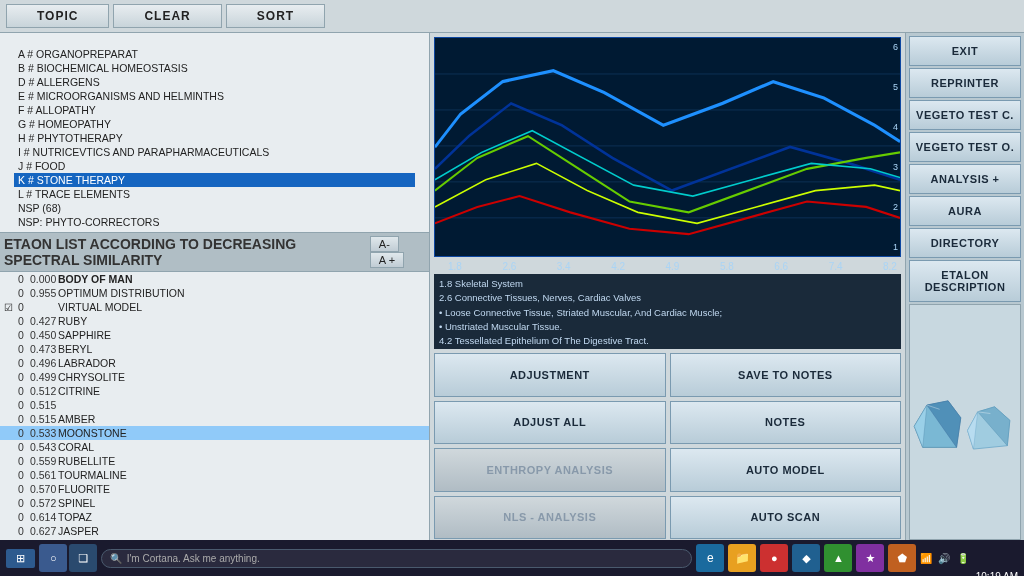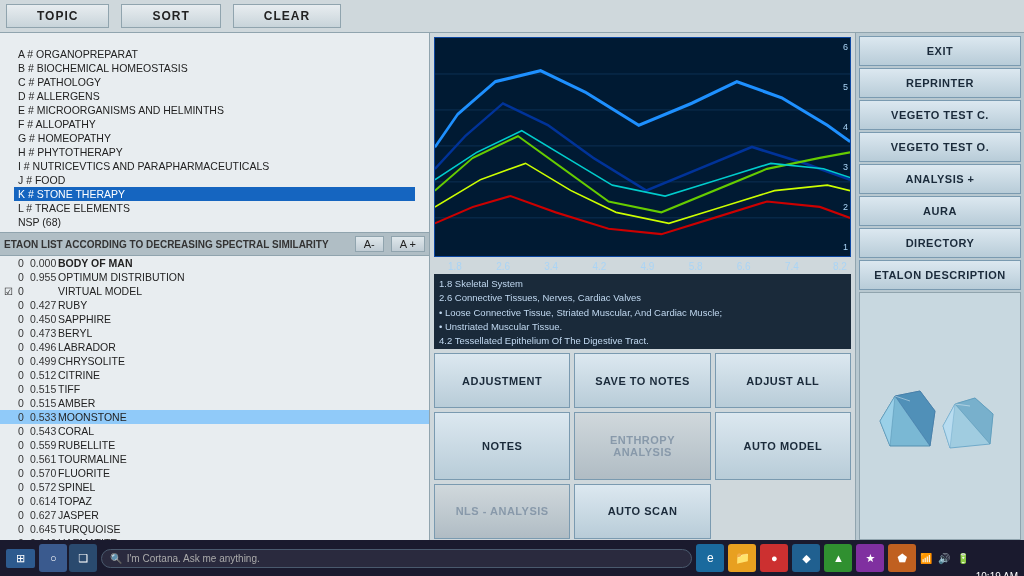--- a/index.html
+++ b/index.html
@@ -8,21 +8,21 @@
       height: 576px;
       background: #b0bec5;
       font-family: Arial, sans-serif;
       font-size: 11px;
       overflow: hidden;
     }
 
     
     .top-toolbar {
       display: flex;
-      gap: 12px;
+      gap: 4px;
       padding: 4px 6px;
       background: #cfd8dc;
       border-bottom: 1px solid #90a4ae;
     }
     .toolbar-btn {
       background: linear-gradient(to bottom, #e8edf0, #c8d4da);
       border: 1px solid #90a4ae;
       padding: 4px 30px;
       font-size: 12px;
       font-weight: bold;
@@ -67,21 +67,21 @@
 
     .etaon-header {
       display: flex;
       align-items: center;
       justify-content: space-between;
       padding: 3px 4px;
       background: #b0bec5;
       border-bottom: 1px solid #90a4ae;
     }
     .etaon-label {
-      font-size: 10px;
+      font-size: 14px;
       color: #333;
       font-weight: bold;
     }
     .az-btn {
       background: linear-gradient(to bottom, #e0e8ec, #c0ccd4);
       border: 1px solid #90a4ae;
       padding: 1px 8px;
       font-size: 11px;
       cursor: pointer;
       color: #222;
@@ -158,21 +158,21 @@
       font-size: 9.5px;
       padding: 3px 5px;
       margin: 0 4px;
       height: 75px;
       overflow: hidden;
       line-height: 1.5;
     }
 
     .center-buttons {
       display: grid;
-      grid-template-columns: 1fr 1fr 1fr;
+      grid-template-columns: 1fr 1fr;
       gap: 4px;
       padding: 4px;
       flex: 1;
     }
     .center-btn {
       background: linear-gradient(to bottom, #dce8f0, #b8ccd8);
       border: 1px solid #7a9ab0;
       padding: 6px 4px;
       font-size: 11px;
       font-weight: bold;
@@ -182,21 +182,21 @@
       text-align: center;
     }
     .center-btn.disabled {
       color: #8899aa;
       background: linear-gradient(to bottom, #d0d8dc, #b0bcc4);
       cursor: default;
     }
 
     
     .right-panel {
-      width: 169px;
+      width: 119px;
       display: flex;
       flex-direction: column;
       gap: 2px;
       padding: 3px;
       background: #b8c8d0;
       border-left: 1px solid #90a4ae;
     }
     .right-btn {
       background: linear-gradient(to bottom, #dce8f0, #b8ccd8);
       border: 1px solid #7a9ab0;
@@ -284,32 +284,31 @@
       color: white;
       font-size: 10px;
       margin-top: 47px;
     }
   </style>
 </head>
 <body>
 
 <div class="top-toolbar">
   <button class="toolbar-btn">TOPIC</button>
+  <button class="toolbar-btn">CLEAR</button>
   <button class="toolbar-btn">SORT</button>
-  <button class="toolbar-btn">CLEAR</button>
 </div>
 
 <div class="main-layout">
 
   <div class="left-panel">
 
     <div class="topic-list" id="topic-list">
         <div class="topic-item">A # ORGANOPREPARAT</div>
         <div class="topic-item">B # BIOCHEMICAL HOMEOSTASIS</div>
-        <div class="topic-item">C # PATHOLOGY</div>
         <div class="topic-item">D # ALLERGENS</div>
         <div class="topic-item">E # MICROORGANISMS AND HELMINTHS</div>
         <div class="topic-item">F # ALLOPATHY</div>
         <div class="topic-item">G # HOMEOPATHY</div>
         <div class="topic-item">H # PHYTOTHERAPY</div>
         <div class="topic-item">I # NUTRICEVTICS AND PARAPHARMACEUTICALS</div>
         <div class="topic-item">J # FOOD</div>
         <div class="topic-item selected">K # STONE THERAPY</div>
         <div class="topic-item">L # TRACE ELEMENTS</div>
         <div class="topic-item">NSP (68)</div>
@@ -377,21 +376,20 @@
         <div class="etalon-row">
           <span class="etalon-check"></span>
           <span class="etalon-zero">0</span>
           <span class="etalon-val">0.512</span>
           <span class="etalon-name">CITRINE</span>
         </div>
         <div class="etalon-row">
           <span class="etalon-check"></span>
           <span class="etalon-zero">0</span>
           <span class="etalon-val">0.515</span>
-          <span class="etalon-name">TIFF</span>
         </div>
         <div class="etalon-row">
           <span class="etalon-check"></span>
           <span class="etalon-zero">0</span>
           <span class="etalon-val">0.515</span>
           <span class="etalon-name">AMBER</span>
         </div>
         <div class="etalon-row selected">
           <span class="etalon-check"></span>
           <span class="etalon-zero">0</span>

